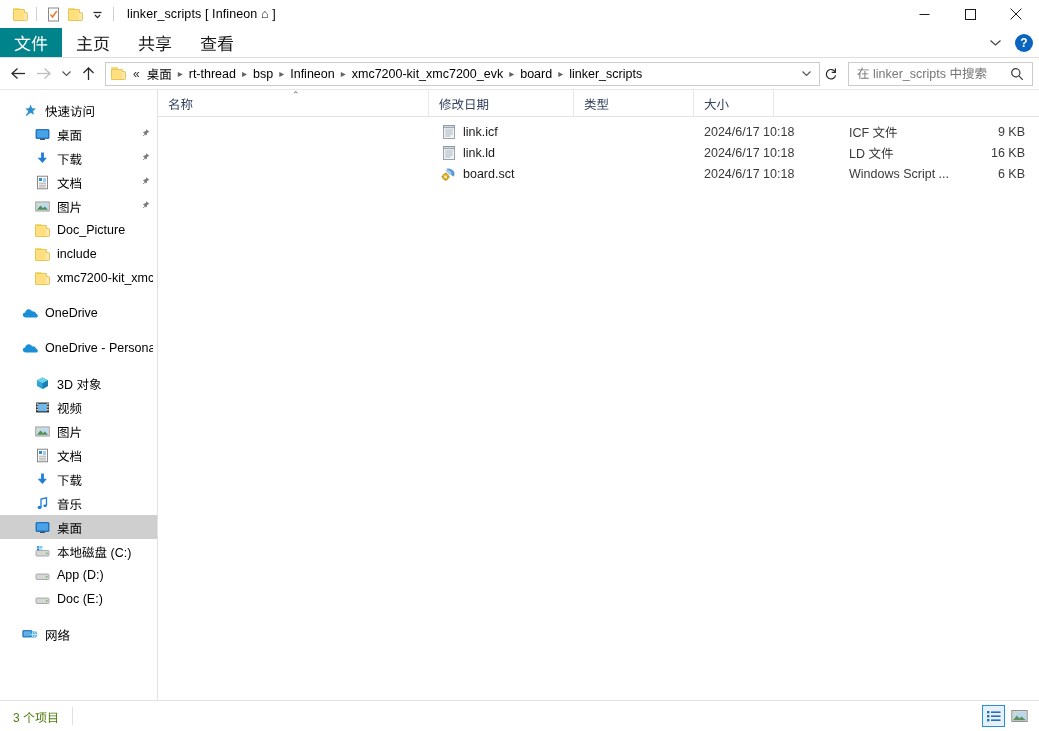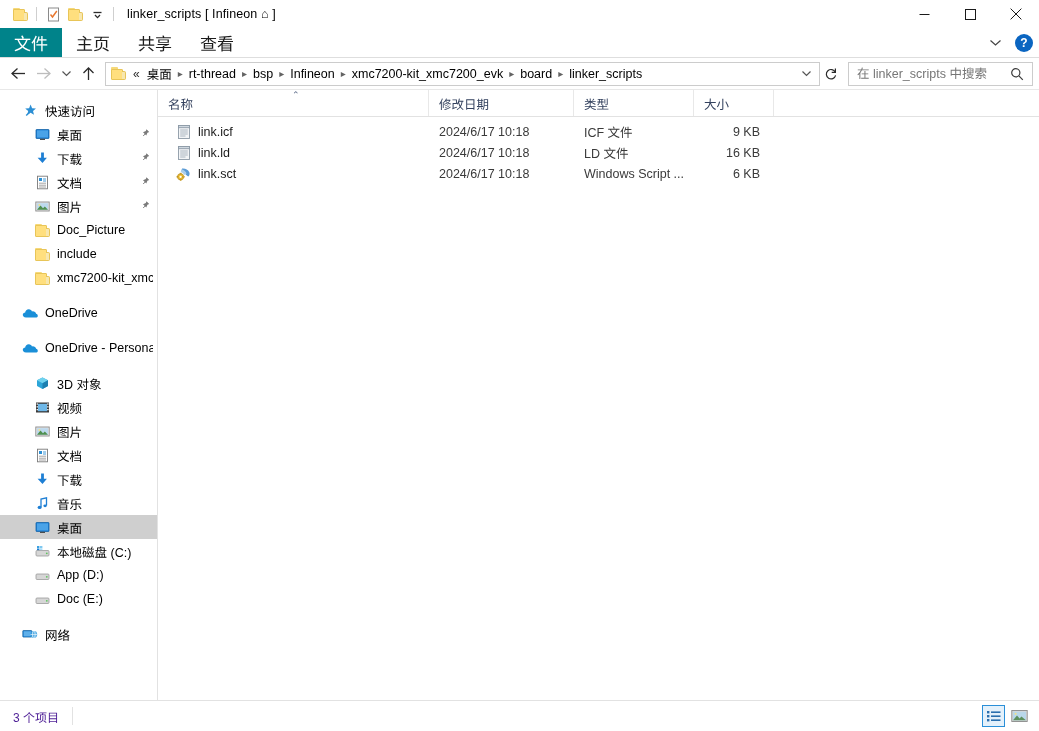--- a/index.html
+++ b/index.html
@@ -204,41 +204,41 @@
   .col-date  { width: 145px; flex: 0 0 145px; }
   .col-type  { width: 120px; flex: 0 0 120px; }
   .col-size  { width: 80px;  flex: 0 0 80px; }
   .sortcaret {
     position: absolute; left: 134px; top: 1px;
     font-size: 9px; color: #5a6a88; line-height: 1;
   }
   .rows { flex: 1 1 auto; overflow: hidden; padding-top: 4px; }
   .row {
     height: 21px; display: flex; align-items: center;
-    font-size: 12.5px; color: #1a1a1a;
+    font-size: 12.5px; color: #1a1a1a; justify-content: flex-end;
   }
   .cell {
     display: flex; align-items: center; white-space: nowrap; overflow: hidden;
   }
   .cell-name { width: 271px; flex: 0 0 271px; padding-left: 18px; }
   .cell-date { width: 145px; flex: 0 0 145px; padding-left: 10px; color: #3a3a3a; }
   .cell-type { width: 120px; flex: 0 0 120px; padding-left: 10px; color: #3a3a3a; }
   .cell-size { width: 80px;  flex: 0 0 80px; justify-content: flex-end;
                padding-right: 14px; color: #3a3a3a; }
   .file-ico { width: 16px; height: 16px; margin-right: 6px; flex: 0 0 16px; }
 
   
   .statusbar {
     height: 31px; flex: 0 0 31px;
     border-top: 1px solid #e2e2e2;
     display: flex; align-items: center;
     background: #ffffff; position: relative;
   }
   .status-text {
-    font-size: 12px; color: #4c1d95; padding-left: 13px;
+    font-size: 12px; color: #4d7c0f; padding-left: 13px;
   }
   .status-sep {
     width: 1px; height: 18px; background: #e2e2e2; margin-left: 13px;
   }
   .viewtoggles {
     position: absolute; right: 8px; top: 50%;
     transform: translateY(-50%);
     display: flex; align-items: center; gap: 3px;
   }
   .vbtn {
@@ -741,21 +741,21 @@
                 <path d="M6 2.5 C9 2 12 3.5 13.2 6 C14 7.7 13.6 9.6 12.2 10.6 L9.5 8.6 C10.2 7.9 10 6.8 9.2 6.1 C8.2 5.2 6.8 5.2 6 4.6 Z" fill="#5b9bd5"></path>
                 <path d="M5.2 3.2 C7.6 3.6 10 5.4 10.6 7.6 L8 8.9 C7.4 7.4 6.2 6.4 4.8 6 Z" fill="#a8cdea"></path>
                 <circle cx="4.6" cy="10.8" r="3.1" fill="#f2c230" stroke="#b8902a" stroke-width="0.8"></circle>
                 <circle cx="4.6" cy="10.8" r="1.1" fill="#ffffff"></circle>
                 <rect x="4" y="7.1" width="1.3" height="1.6" fill="#f2c230" stroke="#b8902a" stroke-width="0.5"></rect>
                 <rect x="4" y="12.9" width="1.3" height="1.6" fill="#f2c230" stroke="#b8902a" stroke-width="0.5"></rect>
                 <rect x="0.9" y="10.2" width="1.6" height="1.3" fill="#f2c230" stroke="#b8902a" stroke-width="0.5"></rect>
                 <rect x="6.7" y="10.2" width="1.6" height="1.3" fill="#f2c230" stroke="#b8902a" stroke-width="0.5"></rect>
               </svg>
             </span>
-            <span>link.sct</span>
+            <span>board.sct</span>
           </div>
           <div class="cell cell-date">2024/6/17 10:18</div>
           <div class="cell cell-type">Windows Script ...</div>
           <div class="cell cell-size">6 KB</div>
         </div>
 
       </div>
     </div>
   </div>
 

